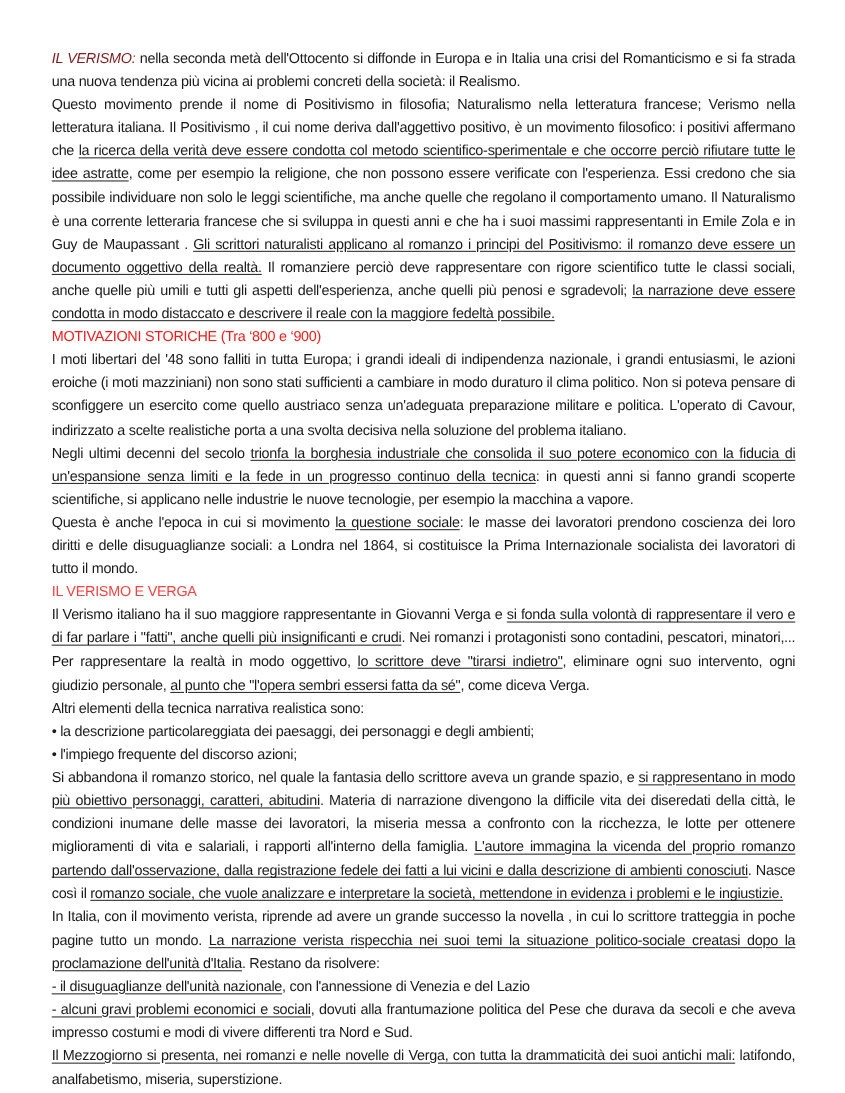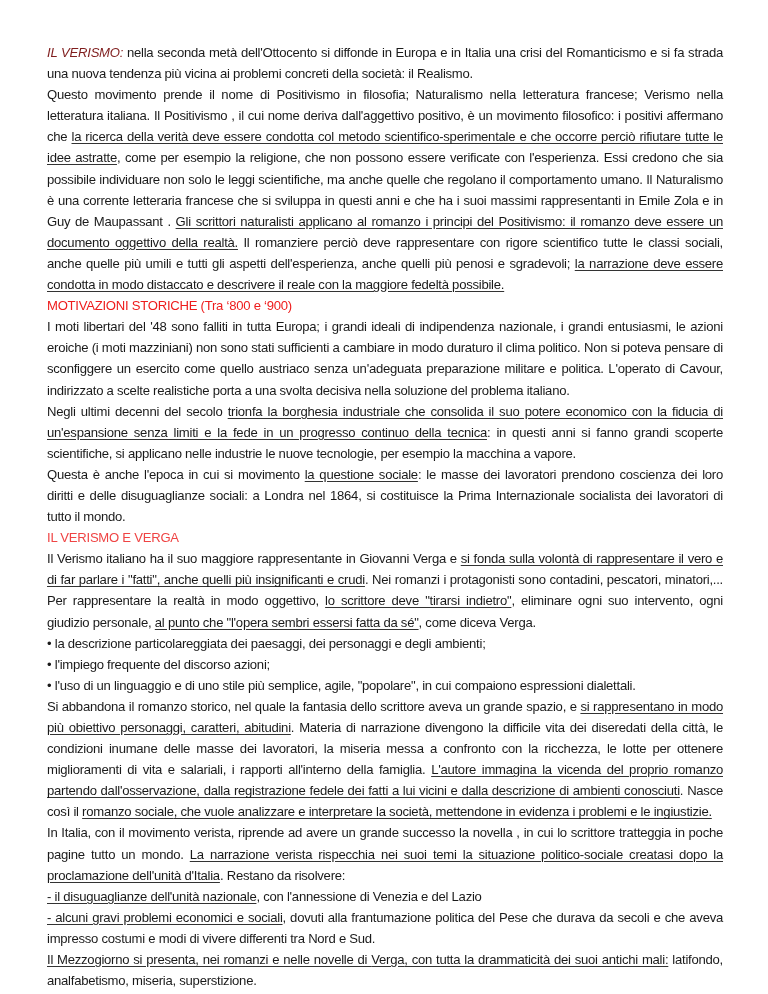--- a/index.html
+++ b/index.html
@@ -21,21 +21,21 @@
 
 <div class="page">
   <p class="p last"><span class="red" style="color: #7f1d1d; font-style: italic;">IL VERISMO:</span><span> nella seconda metà dell'Ottocento si diffonde in Europa e in Italia una crisi del Romanticismo e si fa strada una nuova tendenza più vicina ai problemi concreti della società: il </span><span class="b">Realismo</span><span>.</span></p>
   <p class="p last"><span>Questo movimento prende il nome di </span><span class="b">Positivismo</span><span> in filosofia; </span><span class="b">Naturalismo</span><span> nella letteratura francese; </span><span class="b">Verismo</span><span> nella letteratura italiana. Il </span><span class="b">Positivismo</span><span> , il cui nome deriva dall'aggettivo positivo, è un movimento filosofico: i positivi affermano che </span><span class="u">la ricerca della verità deve essere condotta col metodo scientifico-sperimentale e che occorre perciò rifiutare tutte le idee astratte</span><span>, come per esempio la religione, che non possono essere verificate con l'esperienza. Essi credono che sia possibile individuare non solo le leggi scientifiche, ma anche quelle che regolano il comportamento umano. Il </span><span class="b">Naturalismo</span><span> è una corrente letteraria francese che si sviluppa in questi anni e che ha i suoi massimi rappresentanti in Emile Zola e in Guy de Maupassant . </span><span class="u">Gli scrittori naturalisti applicano al romanzo i principi del Positivismo: il romanzo deve essere un documento oggettivo della realtà.</span><span> Il romanziere perciò deve rappresentare con rigore scientifico tutte le classi sociali, anche quelle più umili e tutti gli aspetti dell'esperienza, anche quelli più penosi e sgradevoli; </span><span class="u">la narrazione deve essere condotta in modo distaccato e descrivere il reale con la maggiore fedeltà possibile.</span></p>
   <p class="p last"><span class="red" style="color: rgb(238, 28, 28);">MOTIVAZIONI STORICHE  (Tra ‘800 e ‘900)</span></p>
   <p class="p last"><span>I moti libertari del '48 sono falliti in tutta Europa; i grandi ideali di indipendenza nazionale, i grandi entusiasmi, le azioni eroiche (i moti mazziniani) non sono stati sufficienti a cambiare in modo duraturo il clima politico. Non si poteva pensare di sconfiggere un esercito come quello austriaco senza un'adeguata preparazione militare e politica. L'operato di Cavour, indirizzato a scelte realistiche porta a una svolta decisiva nella soluzione del problema italiano.</span></p>
   <p class="p last"><span>Negli ultimi decenni del secolo </span><span class="u">trionfa la borghesia industriale che consolida il suo potere economico con la fiducia di un'espansione senza limiti e la fede in un progresso continuo della tecnica</span><span>: in questi anni si fanno grandi scoperte scientifiche, si applicano nelle industrie le nuove tecnologie, per esempio la macchina a vapore.</span></p>
   <p class="p last"><span>Questa è anche l'epoca in cui si movimento </span><span class="u">la questione sociale</span><span>: le masse dei lavoratori prendono coscienza dei loro diritti e delle disuguaglianze sociali: a Londra nel 1864, si costituisce la Prima Internazionale socialista dei lavoratori di tutto il mondo.</span></p>
   <p class="p last"><span class="red" style="color: #ef4444;">IL VERISMO  E VERGA</span></p>
   <p class="p last"><span>Il </span><span class="b">Verismo</span><span> italiano ha il suo maggiore rappresentante in Giovanni </span><span class="b">Verga</span><span> e </span><span class="u">si fonda sulla volontà di rappresentare il vero e di far parlare i "fatti", anche quelli più insignificanti e crudi</span><span>. Nei romanzi i protagonisti sono contadini, pescatori, minatori,... Per rappresentare la realtà in modo oggettivo, </span><span class="u">lo scrittore deve "tirarsi indietro"</span><span>, eliminare ogni suo intervento, ogni giudizio personale, </span><span class="u">al punto che "l'opera sembri essersi fatta da sé"</span><span>, come diceva Verga.</span></p>
+  <p class="p last"><span>Altri elementi della tecnica narrativa realistica sono:</span></p>
   <p class="p last"><span>• la descrizione particolareggiata dei paesaggi, dei personaggi e degli ambienti;</span></p>
   <p class="p last"><span>• l'impiego frequente del discorso azioni;</span></p>
-  <p class="p last"><span>• l'uso di un linguaggio e di uno stile più semplice, agile, "popolare", in cui compaiono espressioni dialettali.</span></p>
   <p class="p last"><span>Si abbandona il romanzo storico, nel quale la fantasia dello scrittore aveva un grande spazio, e </span><span class="u">si rappresentano in modo più obiettivo personaggi, caratteri, abitudini</span><span>. Materia di narrazione divengono la difficile vita dei diseredati della città, le condizioni inumane delle masse dei lavoratori, la miseria messa a confronto con la ricchezza, le lotte per ottenere miglioramenti di vita e salariali, i rapporti all'interno della famiglia. </span><span class="u">L'autore immagina la vicenda del proprio romanzo partendo dall'osservazione, dalla registrazione fedele dei fatti a lui vicini e dalla descrizione di ambienti conosciuti</span><span>. Nasce così il </span><span class="u b">romanzo sociale</span><span class="u">, che vuole analizzare e interpretare la società, mettendone in evidenza i problemi e le ingiustizie.</span></p>
   <p class="p last"><span>In Italia, con il movimento verista, riprende ad avere un grande successo la </span><span class="b">novella</span><span> , in cui lo scrittore tratteggia in poche pagine tutto un mondo. </span><span class="u">La narrazione verista rispecchia nei suoi temi la situazione politico-sociale creatasi dopo la proclamazione dell'unità d'Italia</span><span>. Restano da risolvere:</span></p>
   <p class="p last"><span class="u">- il disuguaglianze dell'unità nazionale</span><span>, con l'annessione di Venezia e del Lazio</span></p>
   <p class="p last"><span class="u">- alcuni gravi problemi economici e sociali</span><span>, dovuti alla frantumazione politica del Pese che durava da secoli e che aveva impresso costumi e modi di vivere differenti tra Nord e Sud.</span></p>
   <p class="p last"><span class="u">Il Mezzogiorno si presenta, nei romanzi e nelle novelle di </span><span class="u b">Verga</span><span class="u">, con tutta la drammaticità dei suoi antichi mali:</span><span> latifondo, analfabetismo, miseria, superstizione. </span></p>
 </div>
 
 </body></html>

